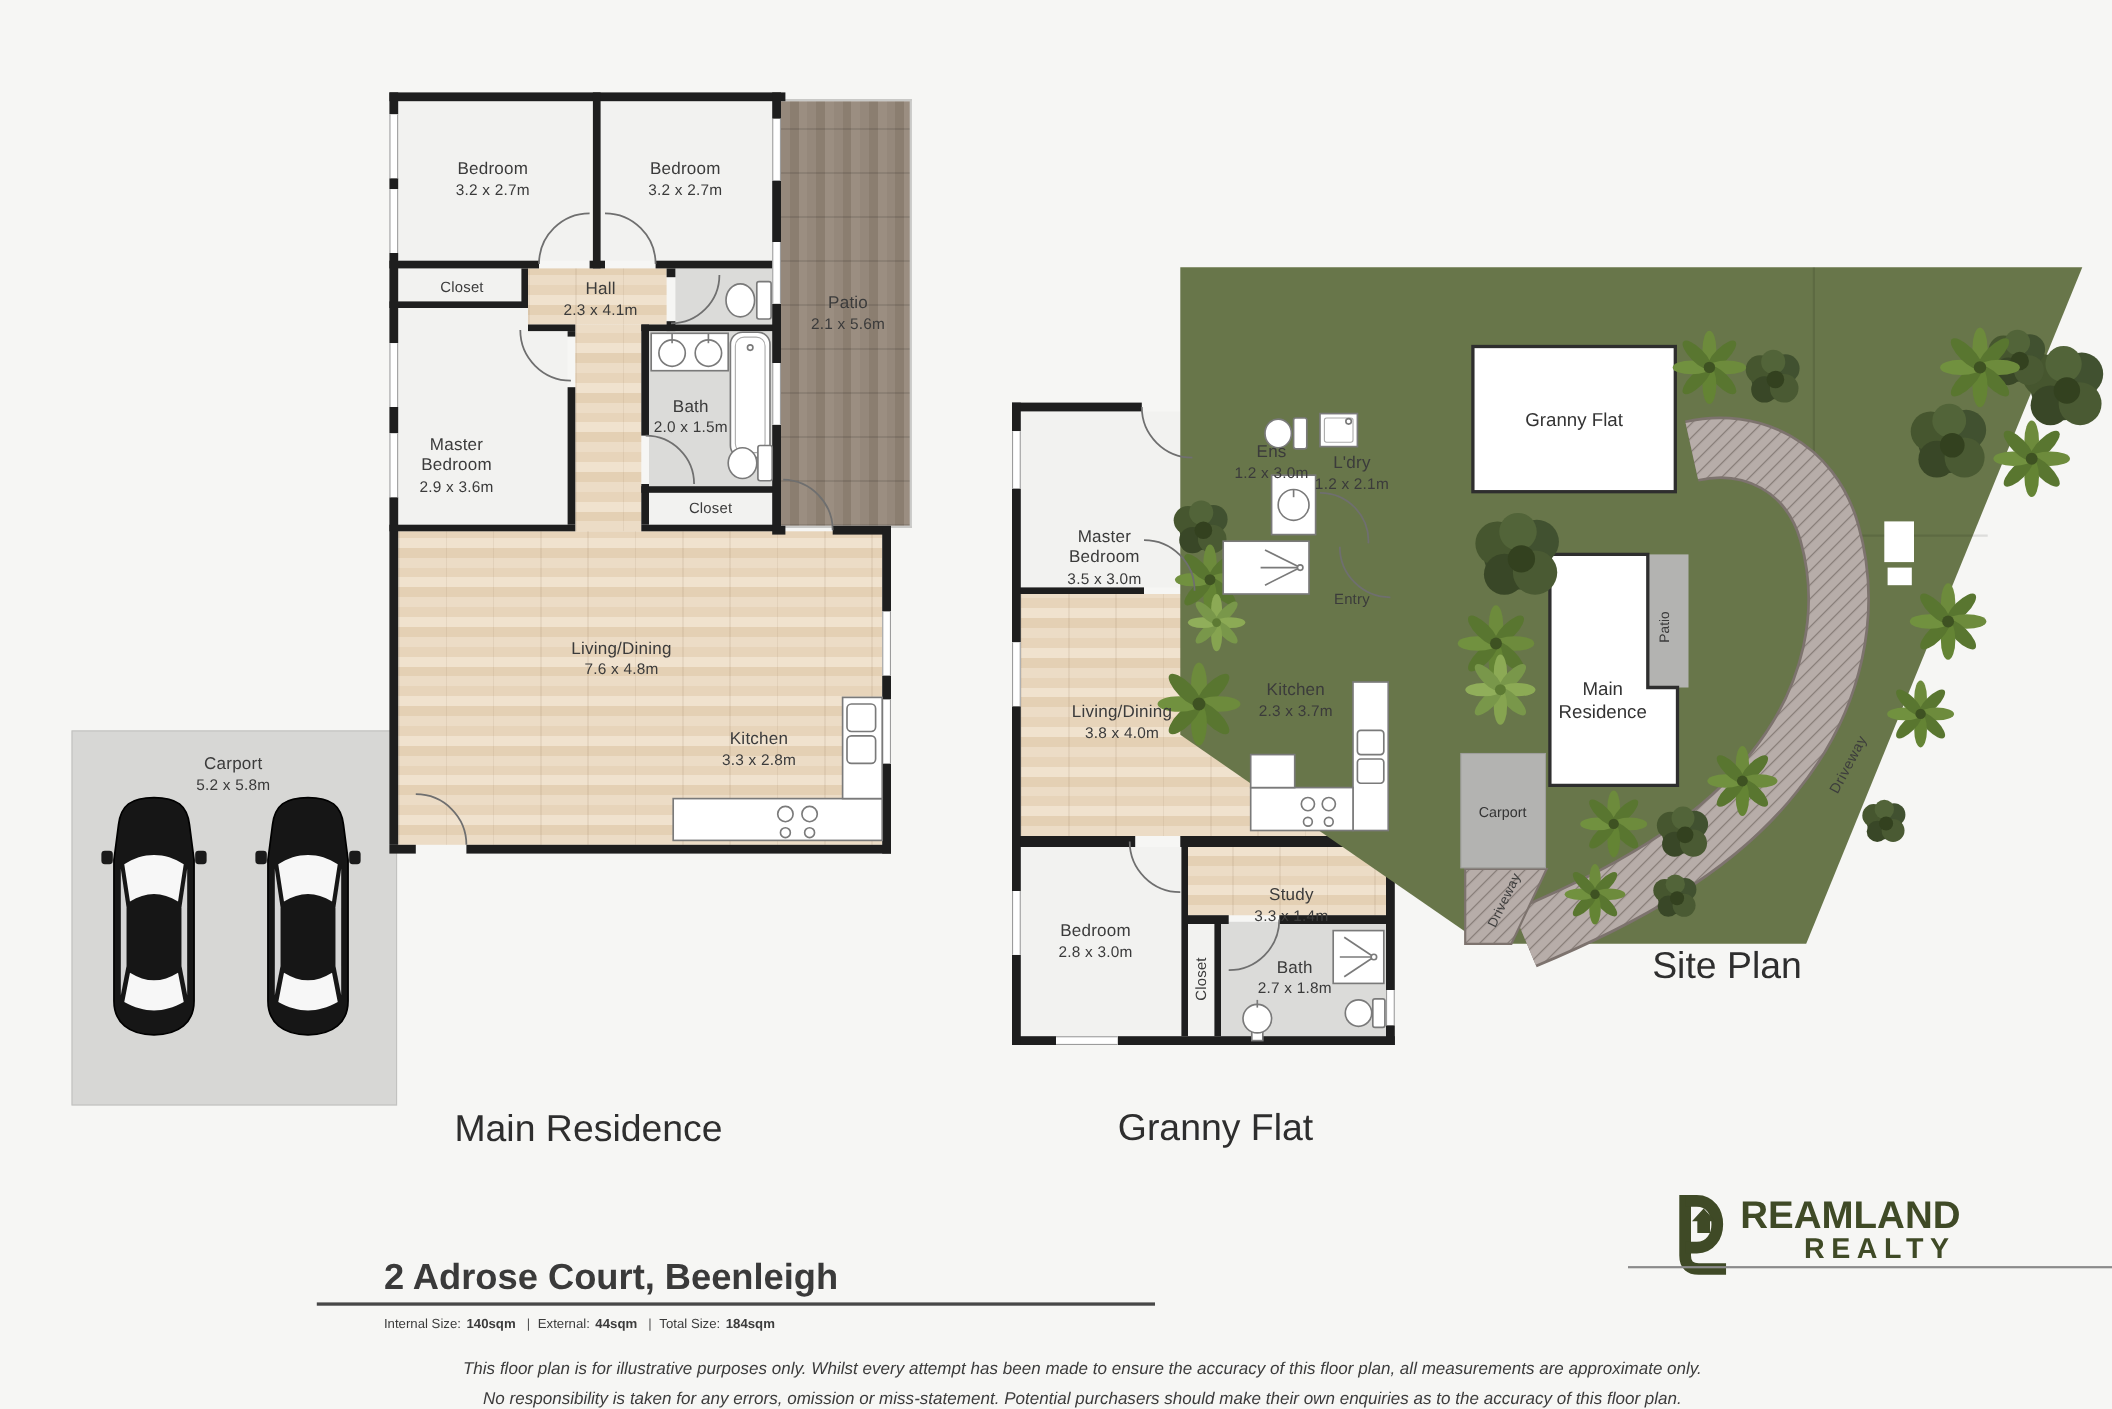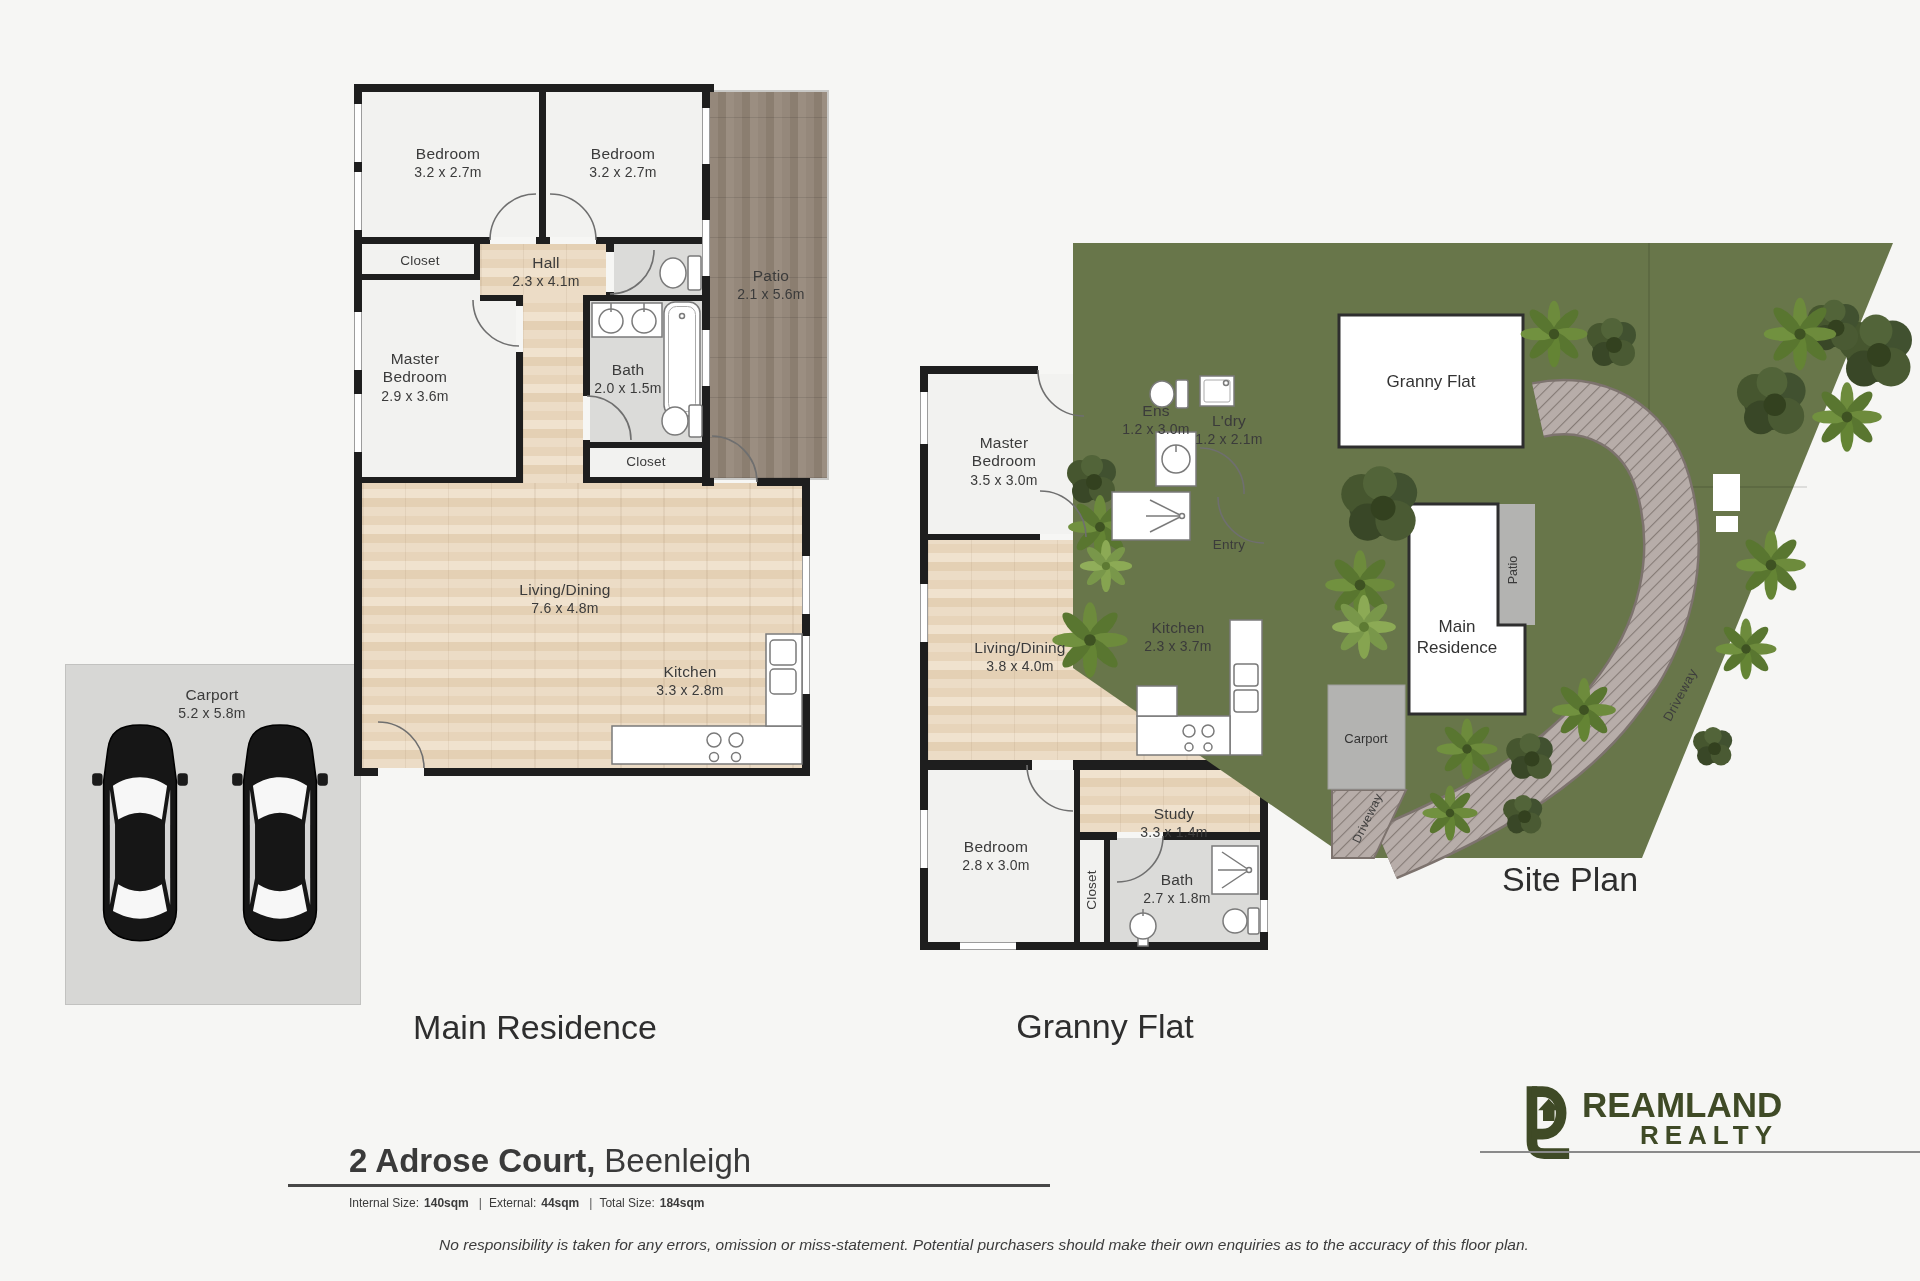--- a/index.html
+++ b/index.html
@@ -20,29 +20,29 @@
      border:2px solid #c9c9c7;border-left:none;box-sizing:border-box;z-index:2;}
   .wall{position:absolute;background:#1e1e1e;z-index:3;}
   .win{position:absolute;background:#ffffff;z-index:4;box-sizing:border-box;}
   .win.v{border-left:1.5px solid #9c9c9c;border-right:1.5px solid #9c9c9c;}
   .win.h{border-top:1.5px solid #9c9c9c;border-bottom:1.5px solid #9c9c9c;}
   #overlay{position:absolute;left:0;top:0;z-index:5;pointer-events:none;}
   .rl{position:absolute;transform:translate(-50%,-50%);text-align:center;color:#3b3b3b;
       z-index:6;line-height:1.18;letter-spacing:.2px;white-space:nowrap;}
   .rl .rn{font-size:15.5px;}
   .rl .rd{font-size:14px;margin-top:1px;}
-  .rl.wrap{white-space:normal;}
+  .rl.wrap{white-space:normal;margin-top:46px;}
   .rl.sm .rn{font-size:13.5px;}
   .rl.vert{transform:translate(-50%,-50%) rotate(-90deg);}
   .title{position:absolute;transform:translate(-50%,-50%);font-size:34px;color:#2e2e2e;
       z-index:6;white-space:nowrap;font-weight:500;}
   
   .addr{position:absolute;left:349px;top:1142px;font-size:33px;color:#3a3a3a;z-index:6;}
   .addr .b{font-weight:700;}
-  .addr .l{font-weight:400;margin-left:9px;}
+  .addr .l{font-weight:700;margin-left:9px;}
   .rule{position:absolute;left:288px;top:1184px;width:762px;height:3px;background:#474747;z-index:6;}
   .sizes{position:absolute;left:349px;top:1196px;font-size:12px;color:#3b3b3b;z-index:6;}
   .sizes b{font-weight:700;margin:0 3px 0 5px;}
   .sizes .sep{margin:0 7px;color:#555;}
   .brand{position:absolute;left:1516px;top:1076px;z-index:6;color:#3f4a26;}
   .brand .mono{position:absolute;left:0;top:2px;}
   .brand .word{position:absolute;left:66px;top:9px;font-size:35px;font-weight:800;letter-spacing:0px;}
   .brand .realty{position:absolute;left:66px;top:44px;width:196px;text-align:right;
       font-size:26px;font-weight:600;letter-spacing:6px;}
   .agent-rule{position:absolute;left:1480px;top:1151px;width:440px;height:1.5px;background:#8a8a8a;z-index:6;}
@@ -408,20 +408,21 @@
       <path d="M18,6 V68 Q18,82 32,82 H60" fill="none" stroke="#3f4a26" stroke-width="12"></path>
       <path d="M18,12 H30 C58,12 58,60 30,60 H18" fill="none" stroke="#3f4a26" stroke-width="12"></path>
       <path d="M37,20 L49,33 H43.5 V45 H30.5 V33 H25 Z" fill="#3f4a26"></path>
     </svg>
     <div class="word">REAMLAND</div>
     <div class="realty">REALTY</div>
   </div>
   <div class="agent-rule"></div>
 
   <div class="disclaimer">
+    <div>This floor plan is for illustrative purposes only. Whilst every attempt has been made to ensure the accuracy of this floor plan, all measurements are approximate only.</div>
     <div>No responsibility is taken for any errors, omission or miss-statement. Potential purchasers should make their own enquiries as to the accuracy of this floor plan.</div>
   </div>
 
 <div class="wall" style="left: 354px; top: 84px; width: 360px; height: 8px;"></div>
     <div class="wall" style="left: 354px; top: 237px; width: 136px; height: 7px;"></div>
     <div class="wall" style="left: 536px; top: 237px; width: 14px; height: 7px;"></div>
     <div class="wall" style="left: 596px; top: 237px; width: 114px; height: 7px;"></div>
     <div class="wall" style="left: 539px; top: 84px; width: 7px; height: 160px;"></div>
     <div class="wall" style="left: 354px; top: 274px; width: 126px; height: 6px;"></div>
     <div class="wall" style="left: 474px; top: 244px; width: 6px; height: 36px;"></div>

